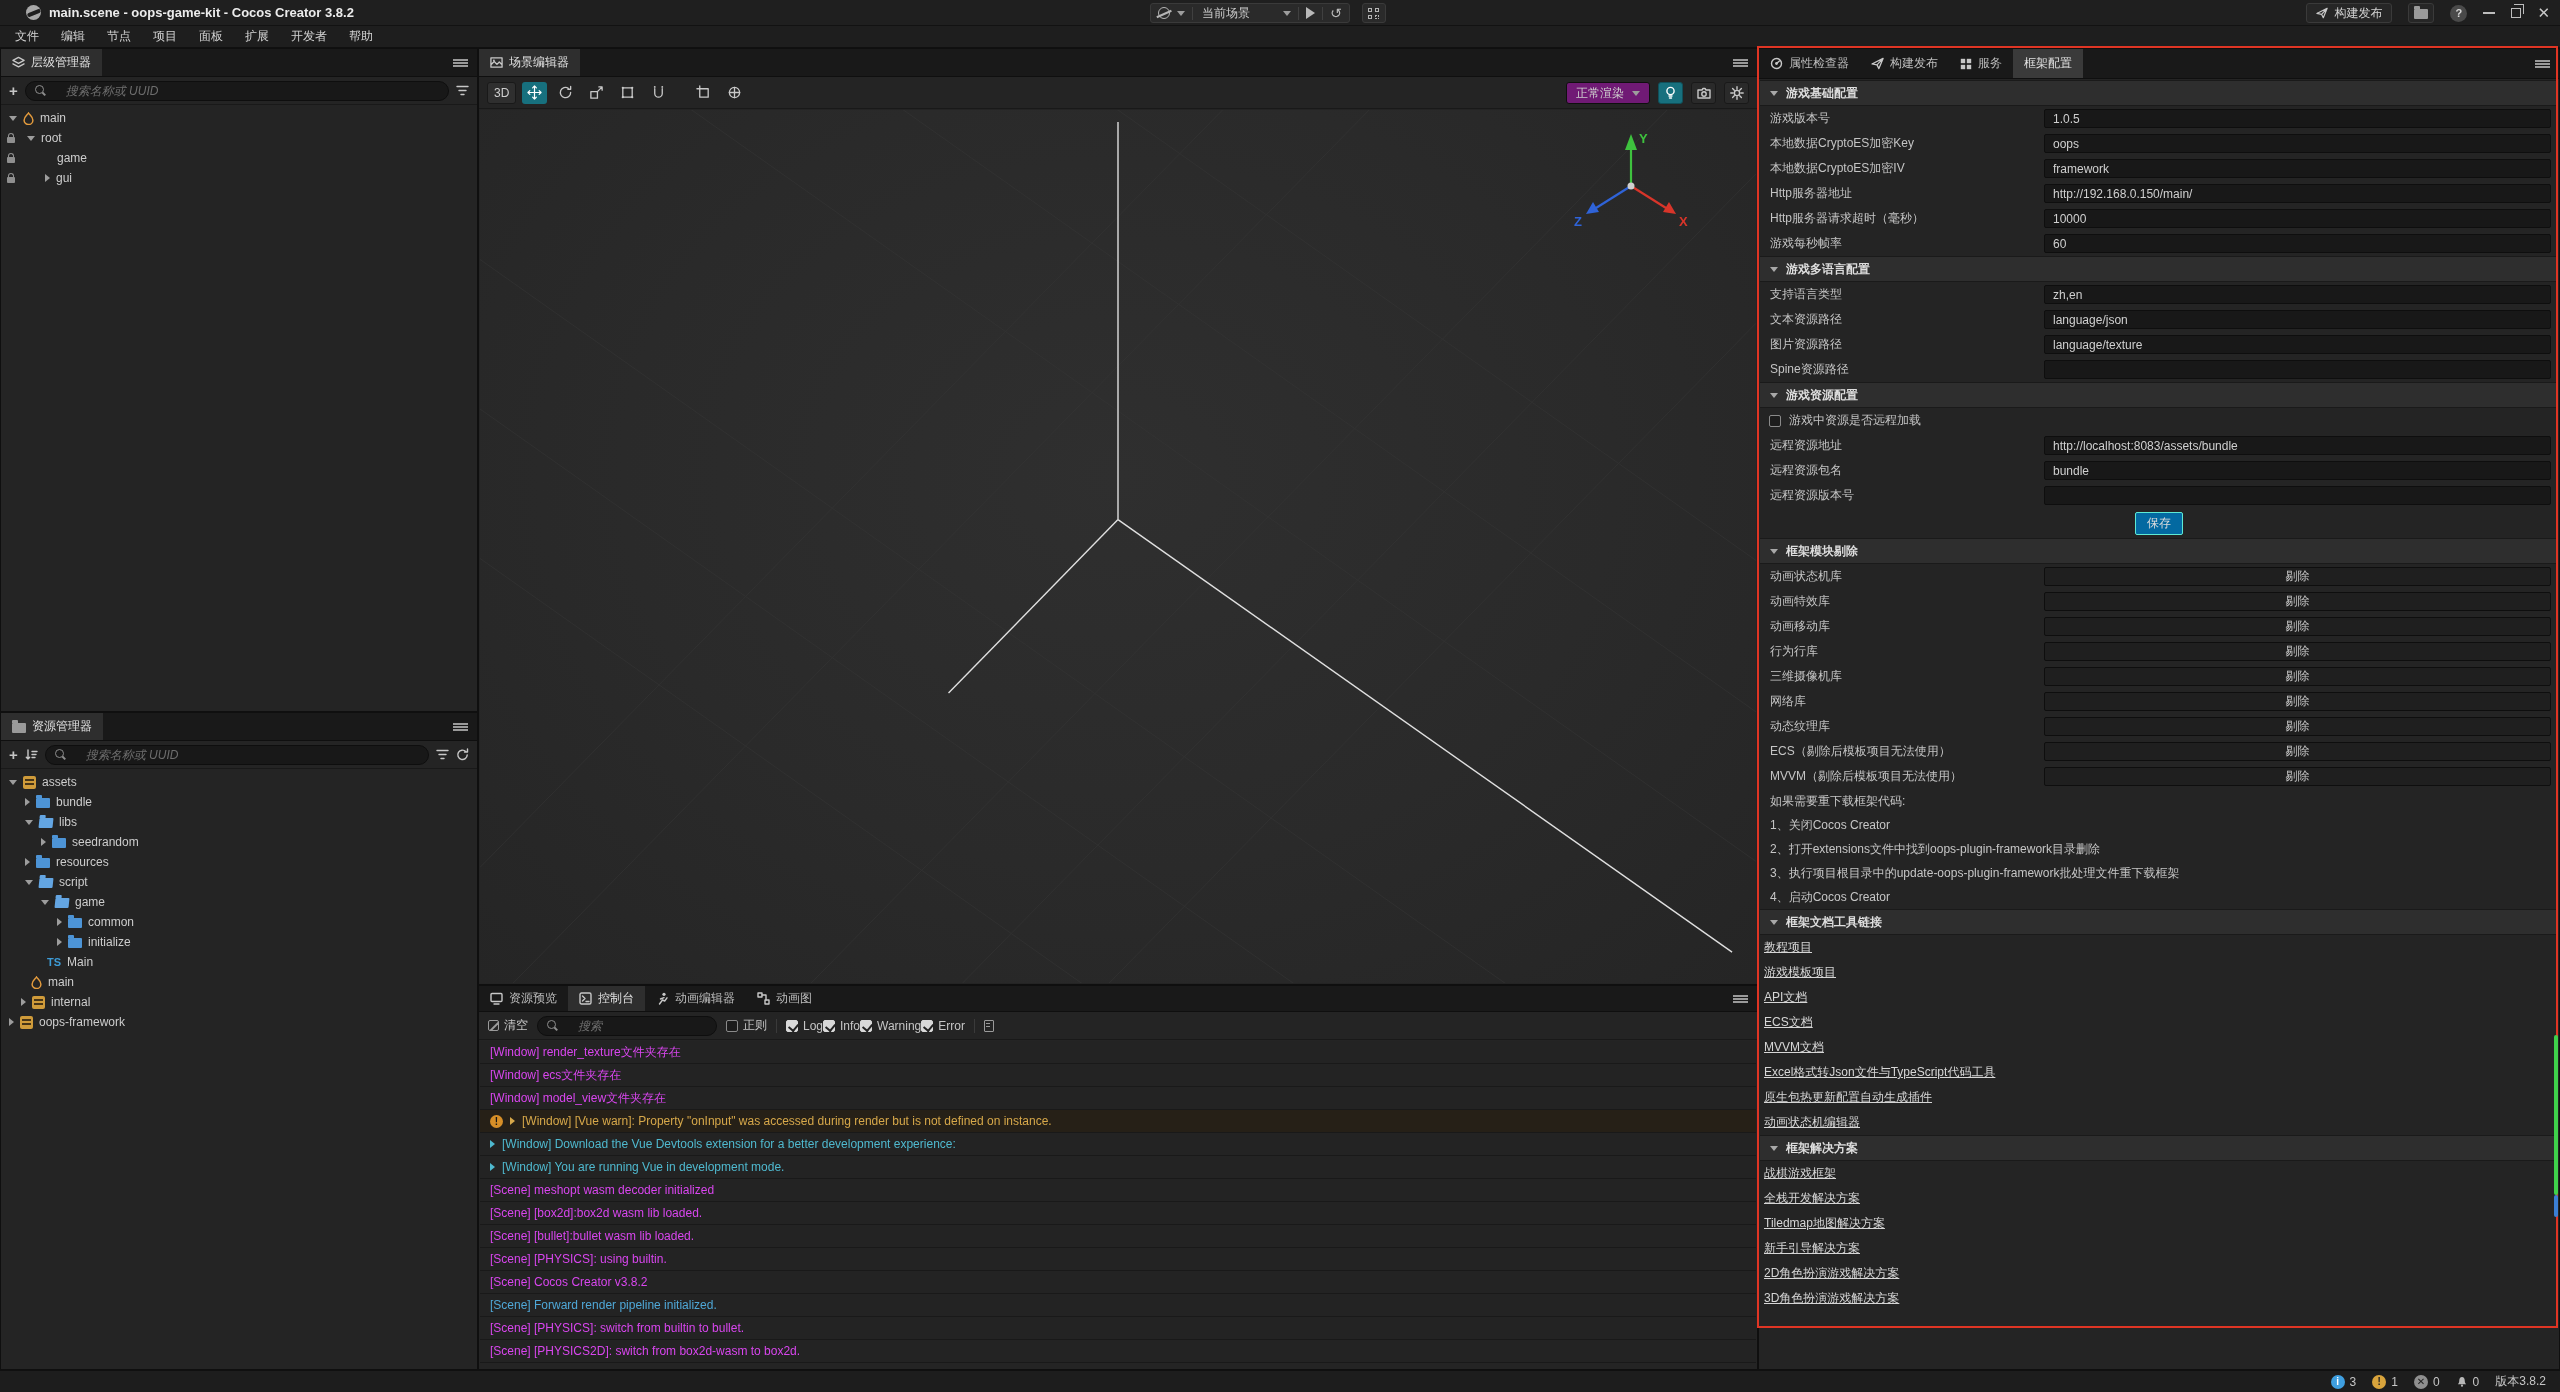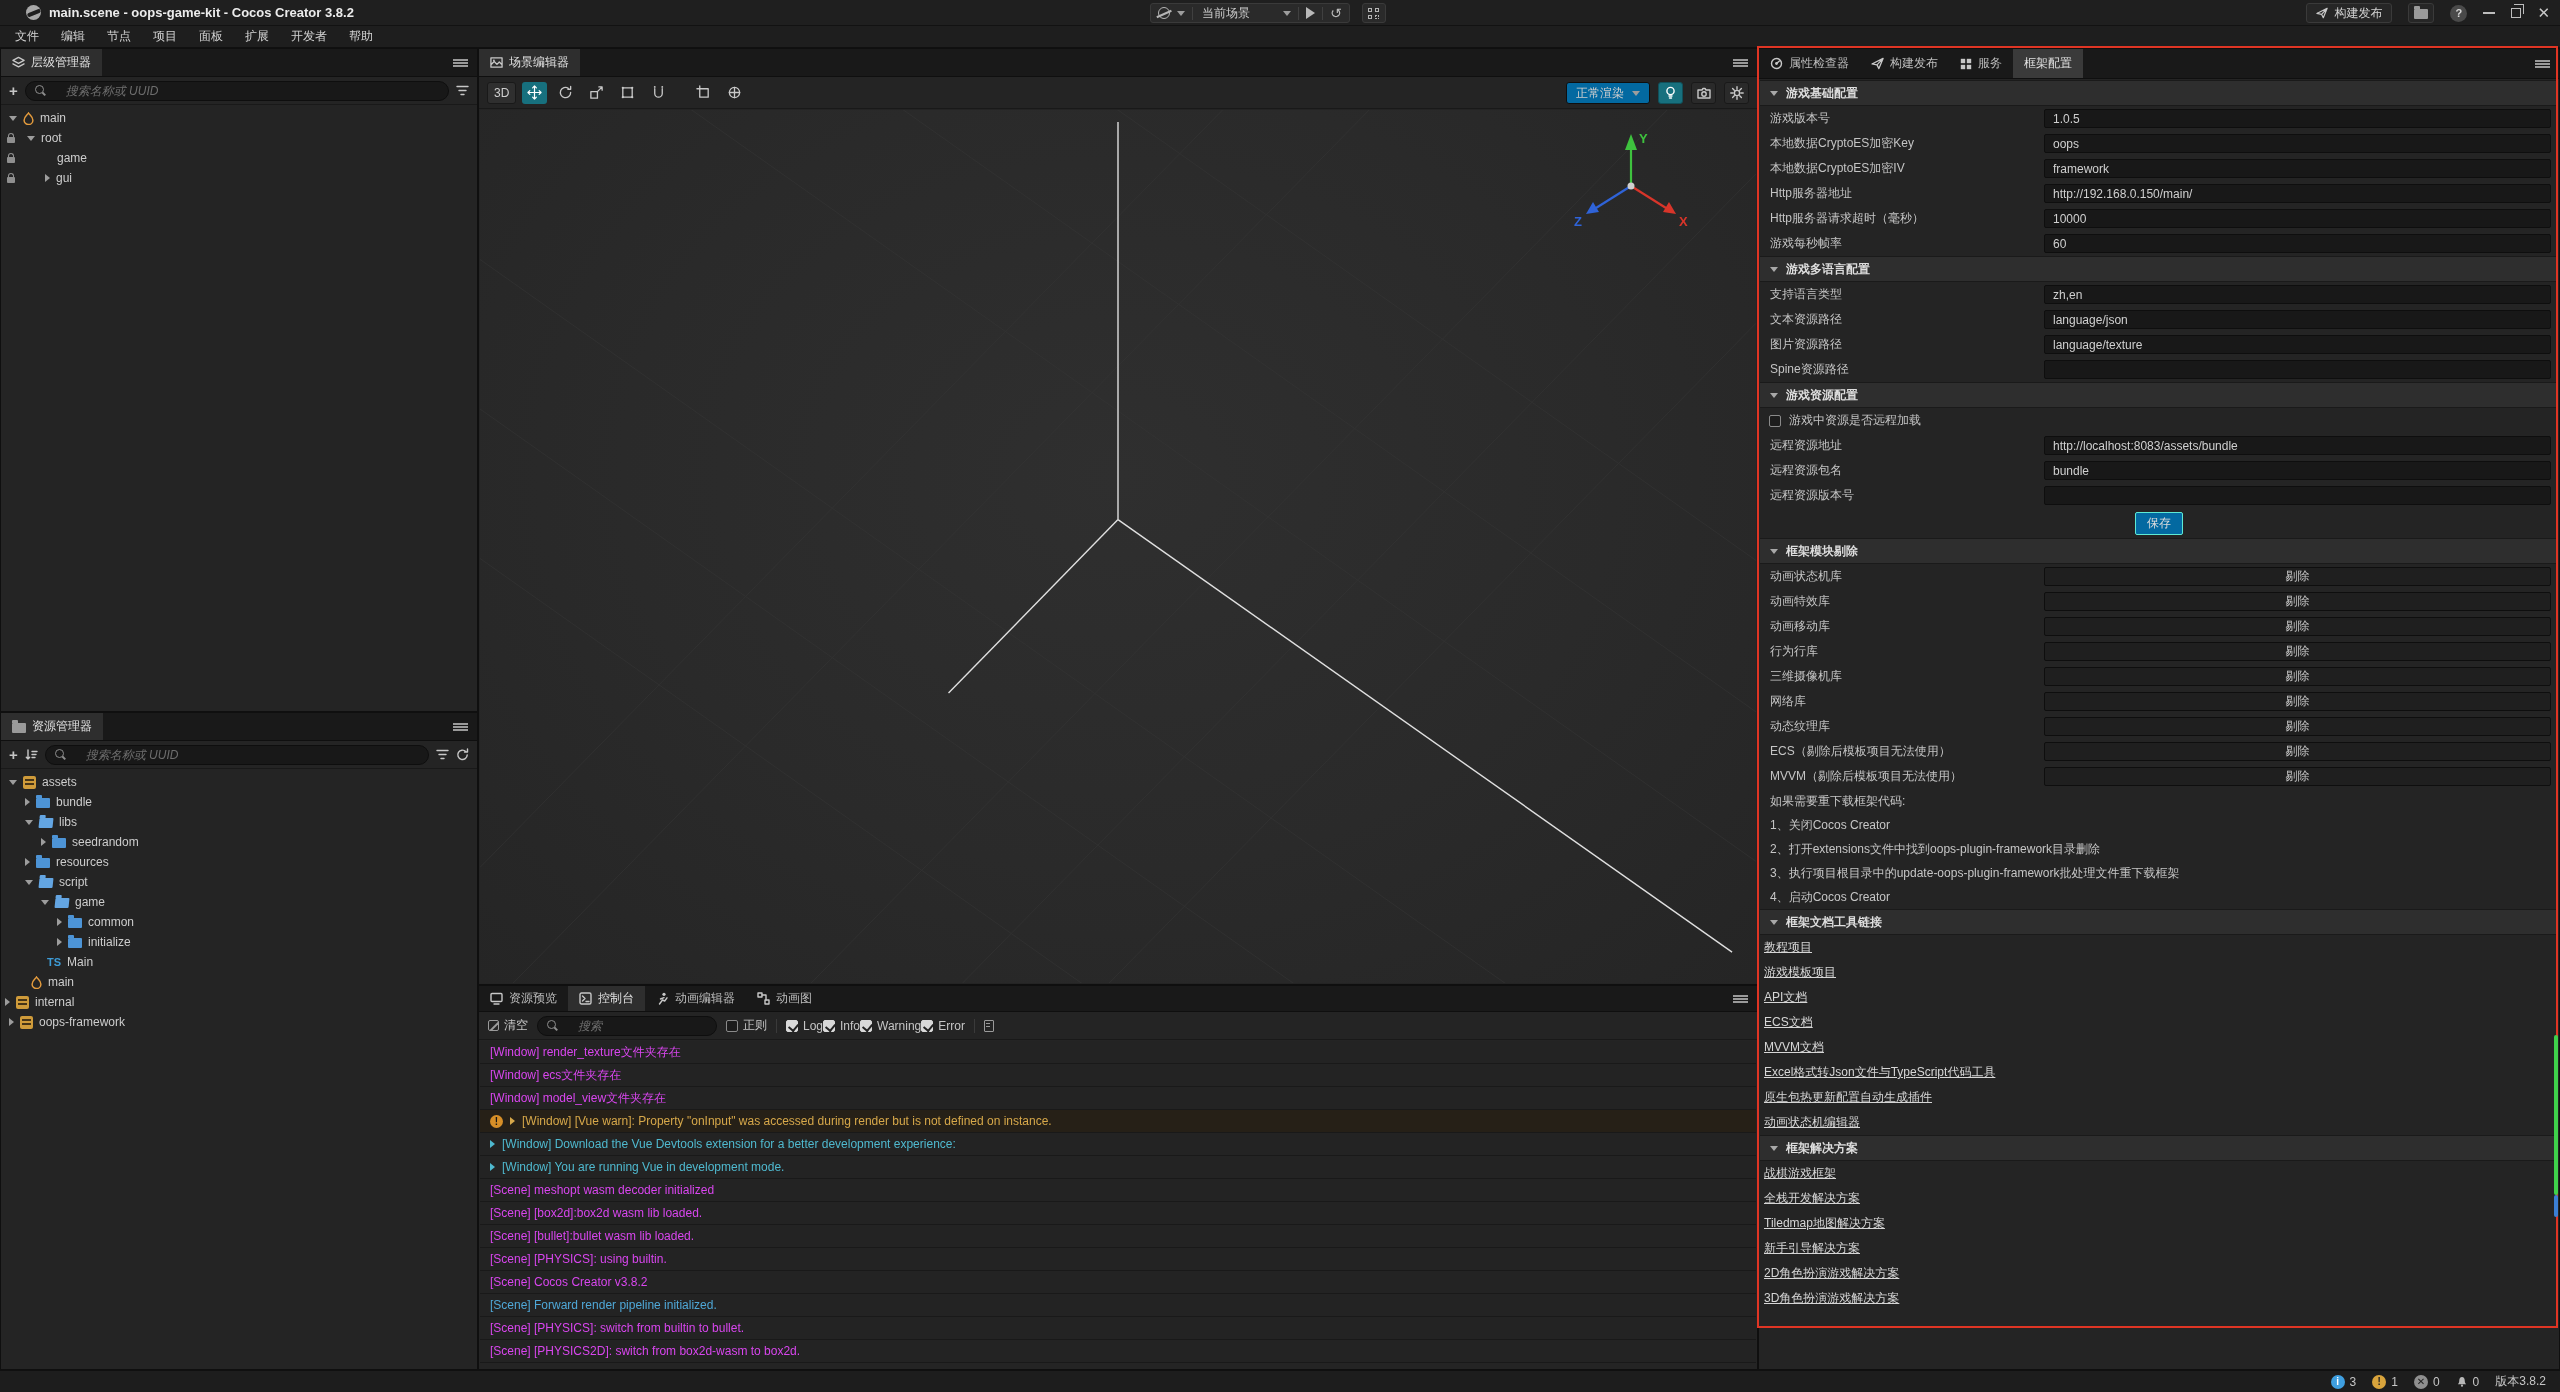--- a/index.html
+++ b/index.html
@@ -68,21 +68,21 @@
   .i-folder.open::before{background:#63a5e2}
   .i-folder.gray,.i-folder.gray::before{background:#9a9a9a}
   .i-ts{color:#3d9bd6;font-weight:bold;font-size:11px;flex:none}
 
   
   .scene-toolbar{height:32px;display:flex;align-items:center;gap:6px;padding:0 8px;background:#242424;border-bottom:1px solid #191919;position:relative}
   .mode-btn{height:22px;padding:0 6px;background:#2f2f2f;border:1px solid #191919;border-radius:3px;color:#cfcfcf;display:flex;align-items:center}
   .tool-btn{width:25px;height:22px;border-radius:3px;display:flex;align-items:center;justify-content:center}
   .tool-btn.active{background:#17707e}
   .scene-right{position:absolute;right:8px;top:5px;display:flex;align-items:center;gap:8px}
-  .render-select{display:flex;align-items:center;gap:8px;height:22px;background:#0369a1;border:1px solid #0f0f0f;border-radius:3px;padding:0 9px;color:#cdcdcd}
+  .render-select{display:flex;align-items:center;gap:8px;height:22px;background:#701a75;border:1px solid #0f0f0f;border-radius:3px;padding:0 9px;color:#cdcdcd}
   .sq-btn{width:25px;height:22px;border-radius:3px;display:flex;align-items:center;justify-content:center;background:#2a2a2a;border:1px solid #191919}
   .sq-btn.teal{background:#17707e;border-color:#10505a}
   .viewport{position:absolute;left:1px;right:1px;top:61px;bottom:1px;background:radial-gradient(ellipse at 50% 42%,#2f2f2f 0%,#2a2a2a 55%,#252525 100%);overflow:hidden}
 
   
   .console-tabbar{height:26px}
   .ctoolbar{height:28px;display:flex;align-items:center;gap:9px;padding:0 9px;background:#242424;border-bottom:1px solid #191919}
   .clear-btn{display:flex;align-items:center;gap:5px;color:#c6c6c6}
   .i-clear{width:11px;height:11px;border:1.5px solid #9a9a9a;border-radius:2px;position:relative;overflow:hidden}
   .i-clear::after{content:"";position:absolute;left:-2px;top:4px;width:16px;height:1.5px;background:#9a9a9a;transform:rotate(-45deg)}
@@ -308,21 +308,21 @@
     <div class="trow" style="padding-left:46px">
         <span class="i-ts">TS</span>
         <span>Main</span>
       </div>
     <div class="trow" style="padding-left:30px">
         <svg width="11" height="13" viewBox="0 0 12 14">
           <path d="M6 1C7.4 3.4 10.8 5.2 10.8 8.8a4.8 4.8 0 1 1-9.6 0C1.2 5.2 4.6 3.4 6 1Z" fill="none" stroke="#e39b3d" stroke-width="1.6"></path>
         </svg>
         <span>main</span>
       </div>
-    <div class="trow" style="padding-left:4px">
+    <div class="trow" style="padding-left:20px">
         <span class="chev-r"></span>
         <span class="i-db"></span>
         <span>internal</span>
       </div>
     <div class="trow" style="padding-left:8px">
         <span class="chev-r"></span>
         <span class="i-db"></span>
         <span>oops-framework</span>
       </div>
   </div>

